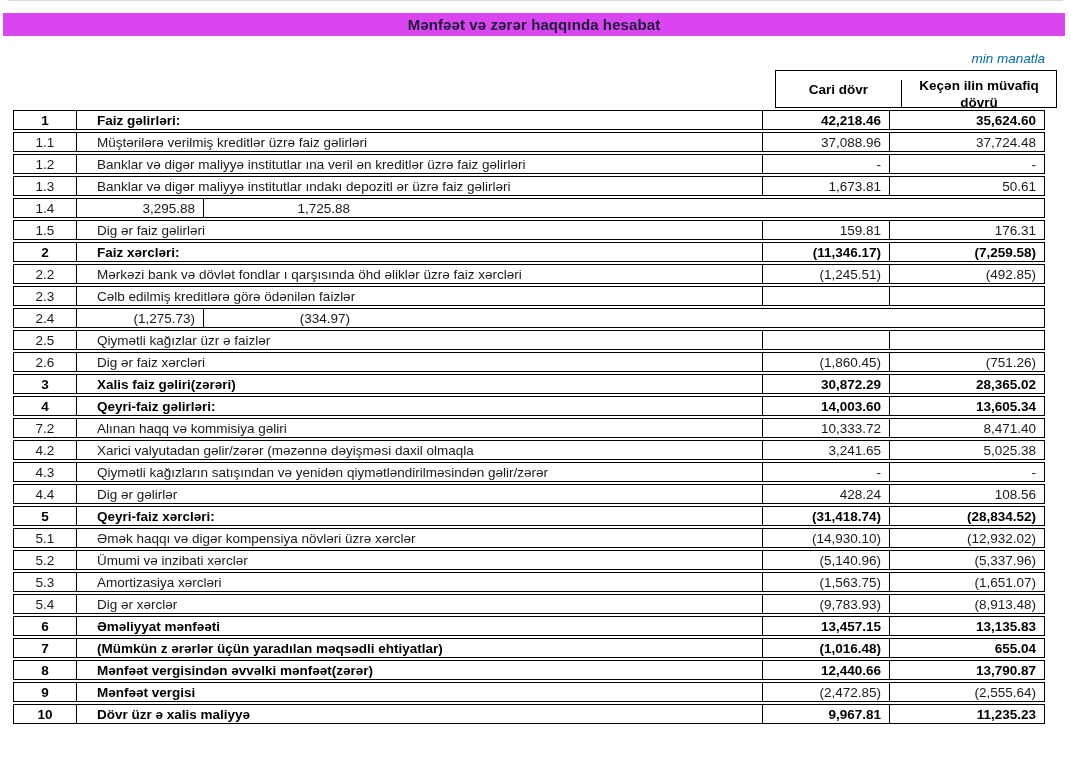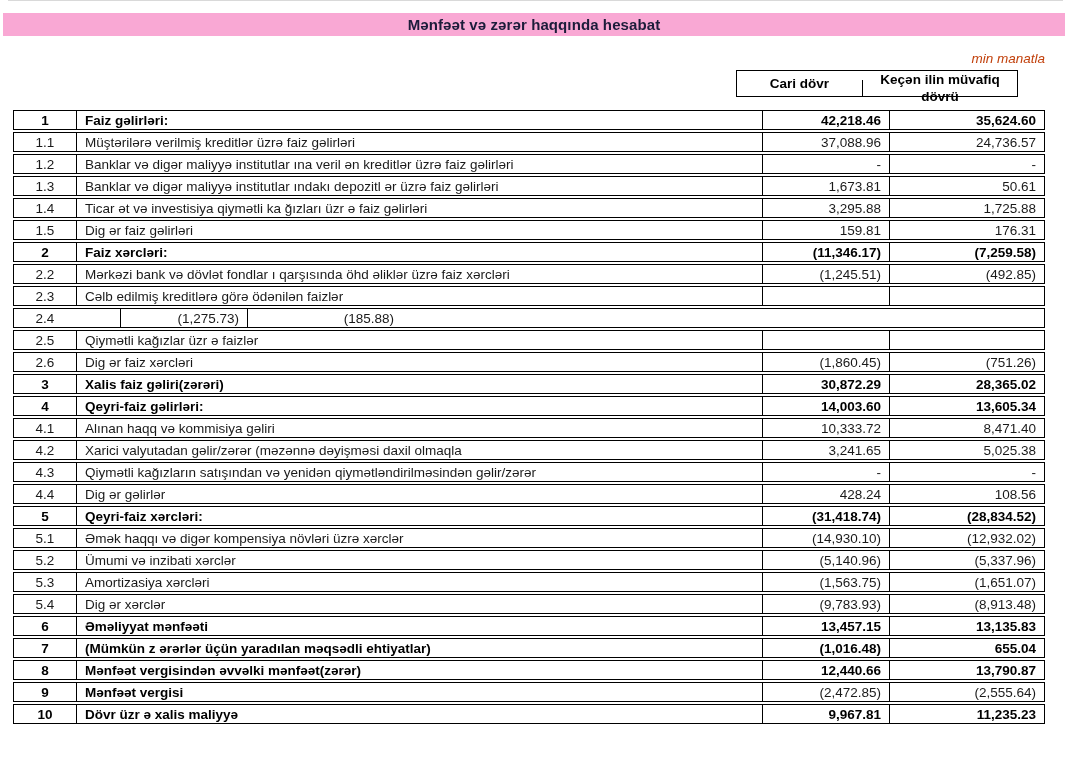--- a/index.html
+++ b/index.html
@@ -18,44 +18,44 @@
     position: absolute;
     left: 8px; top: 0;
     width: 1055px; height: 1px;
     background: #d9d9d9;
   }
 
   .title-bar {
     position: absolute;
     left: 3px; top: 13px;
     width: 1062px; height: 23px;
-    background: #f9a8d4;
+    background: #d946ef;
     display: flex;
     align-items: center;
     justify-content: center;
   }
   .title-bar .title-text {
     font-size: 15px;
     font-weight: bold;
     color: #1c1c3a;
     letter-spacing: 0.1px;
   }
 
   .unit-note {
     position: absolute;
     top: 51px; right: 26px;
     font-size: 13.5px;
     font-style: italic;
-    color: #c2410c;
+    color: #0369a1;
   }
 
   .col-headers {
     position: absolute;
-    left: 736px; top: 70px;
-    width: 282px; height: 27px;
+    left: 775px; top: 70px;
+    width: 282px; height: 38px;
     border: 1.5px solid #000;
     display: flex;
   }
   .col-headers .col-cell {
     display: flex;
     align-items: center;
     justify-content: center;
     text-align: center;
     font-weight: bold;
     font-size: 13.5px;
@@ -87,28 +87,27 @@
     overflow: hidden;
     white-space: nowrap;
   }
   .c-no {
     width: 62px;
     justify-content: center;
   }
   .c-label {
     flex: 1;
     border-left: 1.5px solid #000;
-    padding-left: 8px;
+    padding-left: 20px;
   }
   .c-cur {
     width: 127px;
     border-left: 1.5px solid #000;
     justify-content: flex-end;
     padding-right: 8px;
-    margin-left: 44px;
   }
   .c-prev {
     width: 155px;
     border-left: 1.5px solid #000;
     justify-content: flex-end;
     padding-right: 8px;
   }
 
   .row.bold-label .c-no,
   .row.bold-label .c-label { font-weight: bold; color: #000; }
@@ -138,40 +137,39 @@
       <div class="c-no">1</div>
       <div class="c-label">Faiz gəlirləri:</div>
       <div class="c-cur">42,218.46</div>
       <div class="c-prev">35,624.60</div>
     </div>
 
     <div class="row">
       <div class="c-no">1.1</div>
       <div class="c-label">Müştərilərə verilmiş kreditlər üzrə faiz gəlirləri</div>
       <div class="c-cur">37,088.96</div>
-      <div class="c-prev">24,736.57</div>
+      <div class="c-prev">37,724.48</div>
     </div>
 
     <div class="row">
       <div class="c-no">1.2</div>
       <div class="c-label">Banklar və digər maliyyə institutlar ına veril ən kreditlər üzrə faiz gəlirləri</div>
       <div class="c-cur">-</div>
       <div class="c-prev">-</div>
     </div>
 
     <div class="row">
       <div class="c-no">1.3</div>
       <div class="c-label">Banklar və digər maliyyə institutlar ındakı depozitl ər üzrə faiz gəlirləri</div>
       <div class="c-cur">1,673.81</div>
       <div class="c-prev">50.61</div>
     </div>
 
     <div class="row">
       <div class="c-no">1.4</div>
-      <div class="c-label">Ticar ət və investisiya qiymətli ka ğızları üzr ə faiz gəlirləri</div>
       <div class="c-cur">3,295.88</div>
       <div class="c-prev">1,725.88</div>
     </div>
 
     <div class="row">
       <div class="c-no">1.5</div>
       <div class="c-label">Dig ər faiz gəlirləri</div>
       <div class="c-cur">159.81</div>
       <div class="c-prev">176.31</div>
     </div>
@@ -194,21 +192,21 @@
     <div class="row">
       <div class="c-no">2.3</div>
       <div class="c-label">Cəlb edilmiş kreditlərə görə ödənilən faizlər</div>
       <div class="c-cur"></div>
       <div class="c-prev"></div>
     </div>
 
     <div class="row">
       <div class="c-no">2.4</div>
       <div class="c-cur">(1,275.73)</div>
-      <div class="c-prev">(185.88)</div>
+      <div class="c-prev">(334.97)</div>
     </div>
 
     <div class="row">
       <div class="c-no">2.5</div>
       <div class="c-label">Qiymətli kağızlar üzr ə faizlər</div>
       <div class="c-cur"></div>
       <div class="c-prev"></div>
     </div>
 
     <div class="row">
@@ -226,21 +224,21 @@
     </div>
 
     <div class="row bold-label bold-values">
       <div class="c-no">4</div>
       <div class="c-label">Qeyri-faiz gəlirləri:</div>
       <div class="c-cur">14,003.60</div>
       <div class="c-prev">13,605.34</div>
     </div>
 
     <div class="row">
-      <div class="c-no">4.1</div>
+      <div class="c-no">7.2</div>
       <div class="c-label">Alınan haqq və kommisiya gəliri</div>
       <div class="c-cur">10,333.72</div>
       <div class="c-prev">8,471.40</div>
     </div>
 
     <div class="row">
       <div class="c-no">4.2</div>
       <div class="c-label">Xarici valyutadan gəlir/zərər (məzənnə dəyişməsi daxil olmaqla</div>
       <div class="c-cur">3,241.65</div>
       <div class="c-prev">5,025.38</div>

